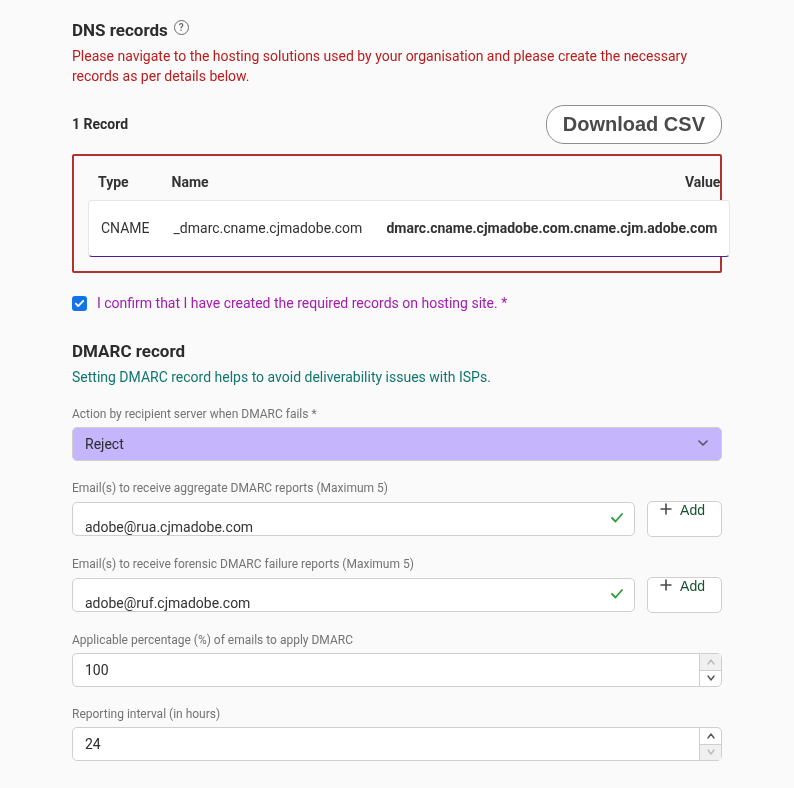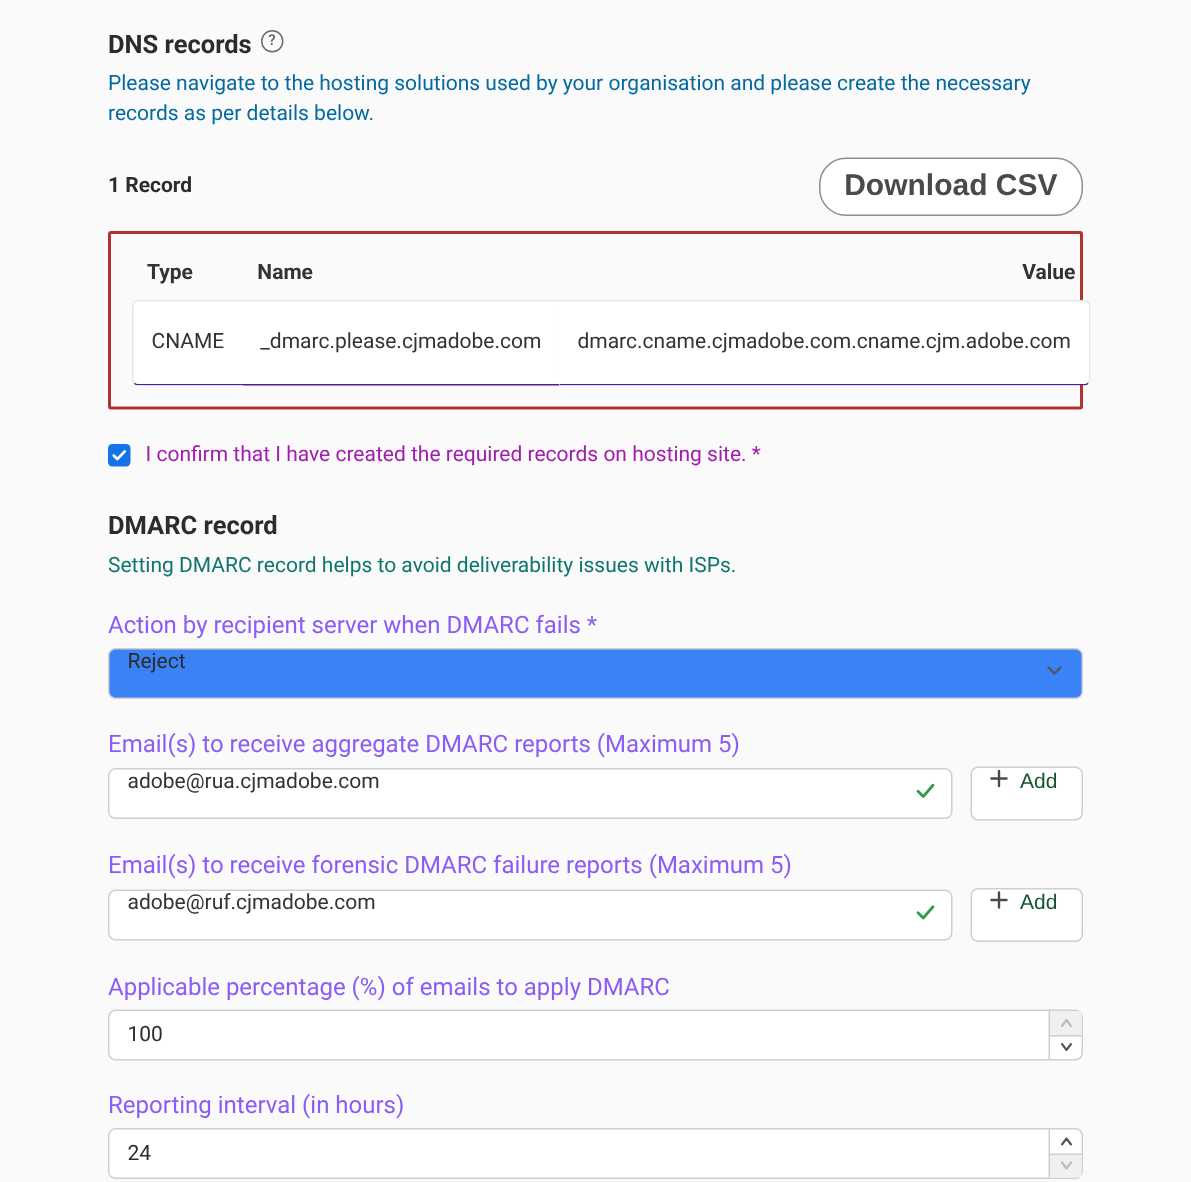--- a/index.html
+++ b/index.html
@@ -30,21 +30,21 @@
     width: 15px;
     height: 15px;
     border: 1.3px solid #6b6b6b;
     border-radius: 50%;
     font-size: 10px;
     color: #6b6b6b;
     font-weight: 600;
   }
   .section-desc {
     font-size: 14px;
-    color: #0369a1;
+    color: #b91c1c;
     margin: 0 0 18px 0;
     line-height: 1.45;
   }
   .records-header {
     display: flex;
     align-items: center;
     justify-content: space-between;
     margin-bottom: 10px;
   }
   .records-count {
@@ -88,20 +88,21 @@
     border-top: 1px solid #e6e6e6;
     border-bottom: 1px solid #4c1d95;
   }
   .tbl td:first-child {
     border-left: 1px solid #e6e6e6;
     border-radius: 4px 0 0 4px;
   }
   .tbl td:last-child {
     border-right: 1px solid #e6e6e6;
     border-radius: 0 4px 4px 0;
+    font-weight: bold;
   }
   .confirm-row {
     display: flex;
     align-items: center;
     gap: 10px;
     margin-top: 22px;
     margin-bottom: 30px;
   }
   .chk {
     width: 15px;
@@ -116,32 +117,33 @@
     cursor: pointer;
   }
   .chk svg { display: block; }
   .confirm-label { font-size: 14px; color: #a21caf; }
   .dmarc-desc {
     font-size: 14px;
     color: #0f766e;
     margin: 8px 0 22px 0;
   }
   .field-label {
-    font-size: 16px;
-    color: #8b5cf6;
+    font-size: 12px;
+    color: #737373;
     margin-bottom: 6px;
   }
   .field-block { margin-bottom: 20px; }
   .select-wrap {
     position: relative;
     border: 1px solid #cfcfcf;
     border-radius: 5px;
-    background: #3b82f6;
+    background: #c4b5fd;
     height: 34px;
     display: flex;
+    align-items: center;
     padding: 0 12px;
     cursor: pointer;
   }
   .chevron {
     position: absolute;
     right: 12px;
     top: 50%;
     transform: translateY(-50%);
   }
   .input-row {
@@ -150,21 +152,21 @@
     align-items: center;
   }
   .text-input-wrap {
     flex: 1;
     position: relative;
     border: 1px solid #cfcfcf;
     border-radius: 5px;
     background: #fff;
     height: 34px;
     display: flex;
-    align-items: flex-start;
+    align-items: flex-end;
     padding: 0 36px 0 12px;
   }
   .text-input-wrap span.value { color: #333; }
   .check-green {
     position: absolute;
     right: 10px;
     top: 50%;
     transform: translateY(-50%);
     color: #2d9d3a;
   }
@@ -238,21 +240,21 @@
       <thead>
         <tr>
           <th style="width:28%">Type</th>
           <th style="width:36%">Name</th>
           <th class="right" style="width:36%">Value</th>
         </tr>
       </thead>
       <tbody>
         <tr>
           <td>CNAME</td>
-          <td>_dmarc.please.cjmadobe.com</td>
+          <td>_dmarc.cname.cjmadobe.com</td>
           <td class="right" style="line-height:1.4;">dmarc.cname.cjmadobe.com.cname.cjm.adobe.com</td>
         </tr>
       </tbody>
     </table>
   </div>
 
   <div class="confirm-row">
     <div class="chk">
       <svg width="11" height="11" viewBox="0 0 12 12">
           <path d="M2 6.2 L4.6 8.8 L10 3.2" stroke="#fff" stroke-width="2" fill="none" stroke-linecap="round" stroke-linejoin="round"></path>

